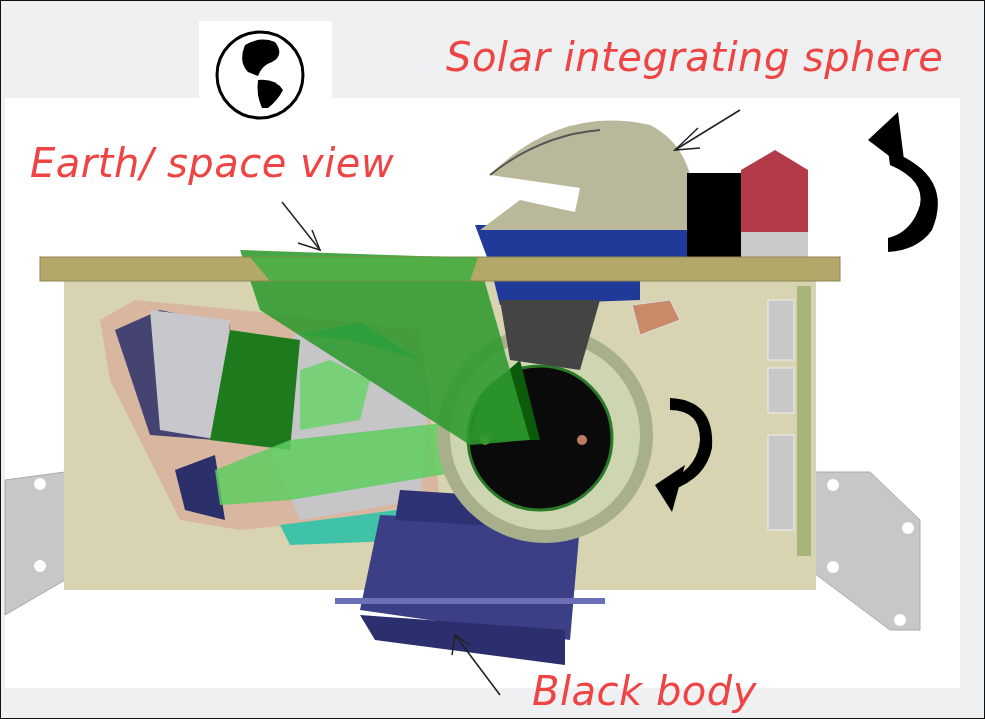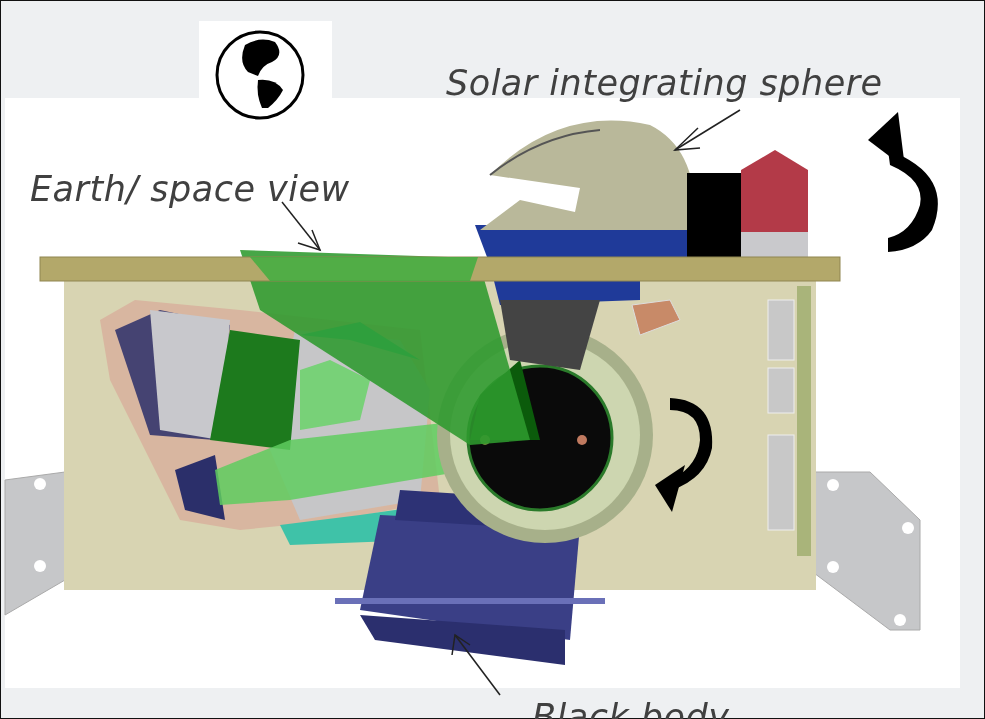--- a/index.html
+++ b/index.html
@@ -1,20 +1,20 @@
 <!DOCTYPE html>
 <html><head>
 <meta charset="utf-8">
 <style>
   html,body{margin:0;padding:0;}
   body{width:985px;height:719px;position:relative;overflow:hidden;background:#fff;font-family:"DejaVu Sans","Liberation Sans",sans-serif;}
   .frame{position:absolute;left:0;top:0;width:983px;height:717px;border:1px solid #111;background:#eef0f2;}
   .inner{position:absolute;left:4px;top:97px;width:955px;height:590px;background:#fff;}
   .globe-box{position:absolute;left:198px;top:20px;width:133px;height:80px;background:#fff;}
-  .label{position:absolute;font-style:italic;color:#404040;font-size:35px;letter-spacing:0.5px;white-space:nowrap;margin-top:29px;}
+  .label{position:absolute;font-style:italic;color:#ef4444;font-size:40px;letter-spacing:0.5px;white-space:nowrap;}
   .lbl-sphere{left:446px;top:34px;}
   .lbl-earth{left:30px;top:140px;font-style:italic;}
   .lbl-black{left:532px;top:668px;text-align:right;}
   svg.diagram{position:absolute;left:0;top:0;}
 </style>
 </head>
 <body>
 
 <div class="frame">
   <div class="inner"></div>

